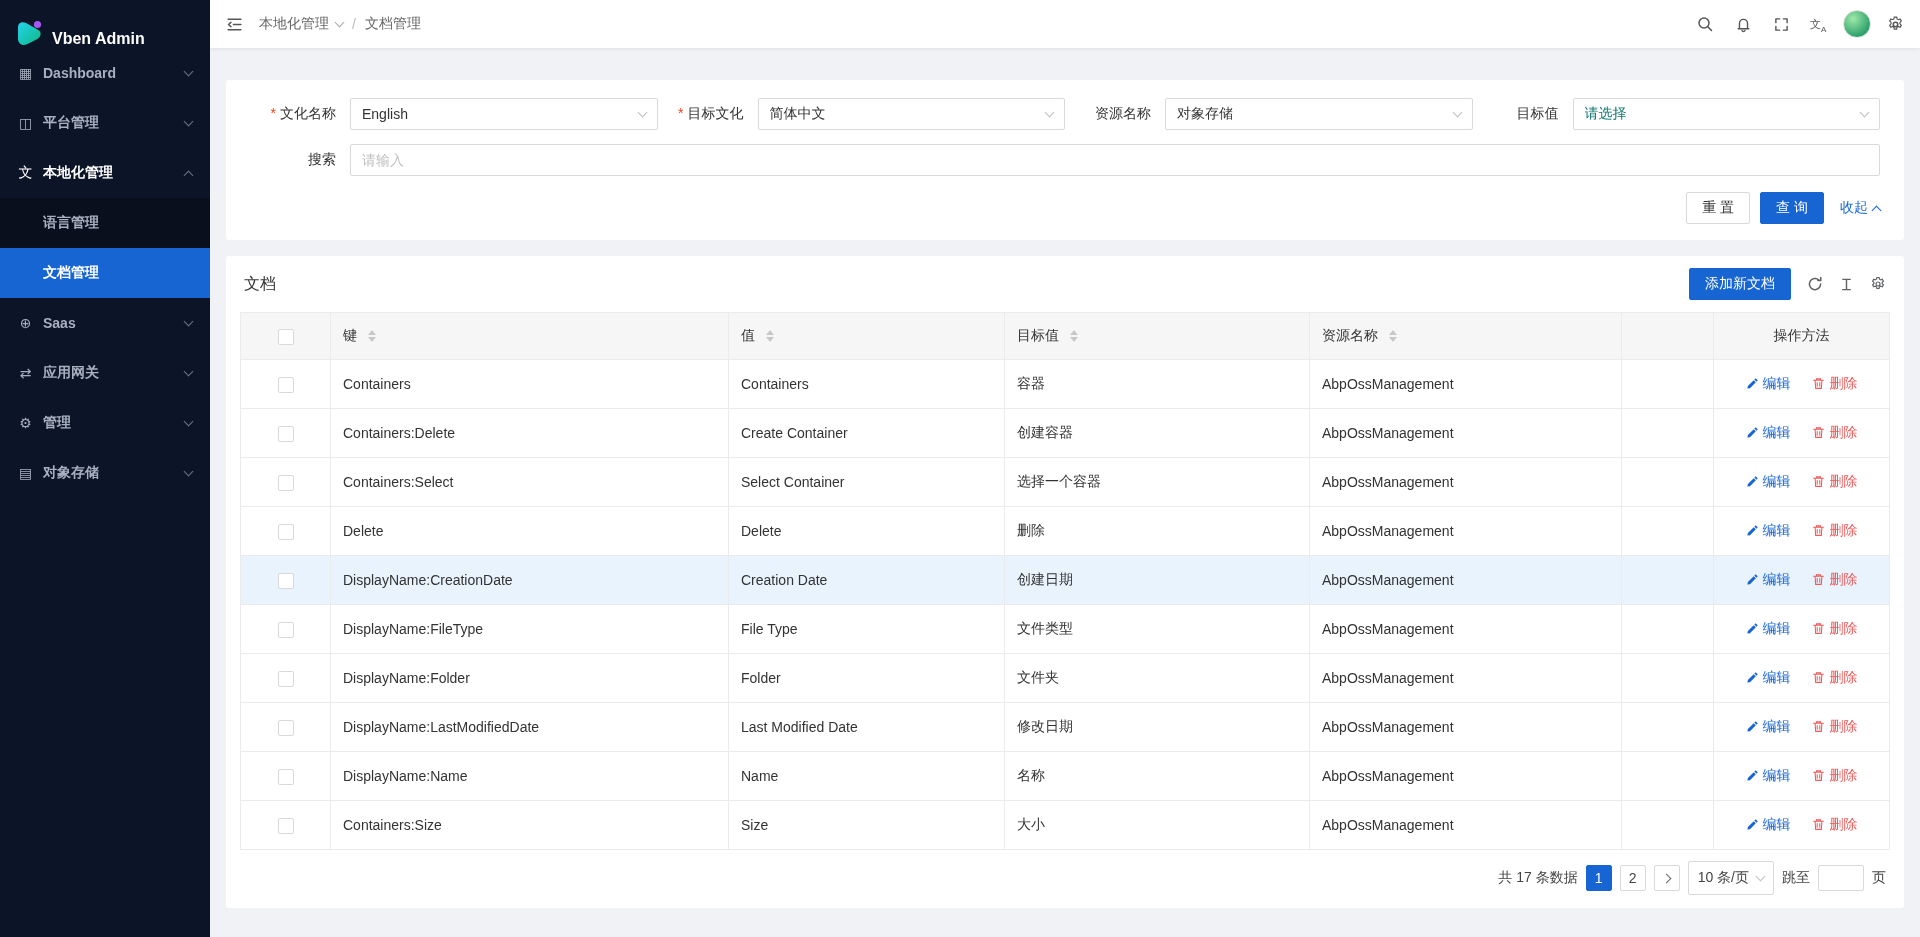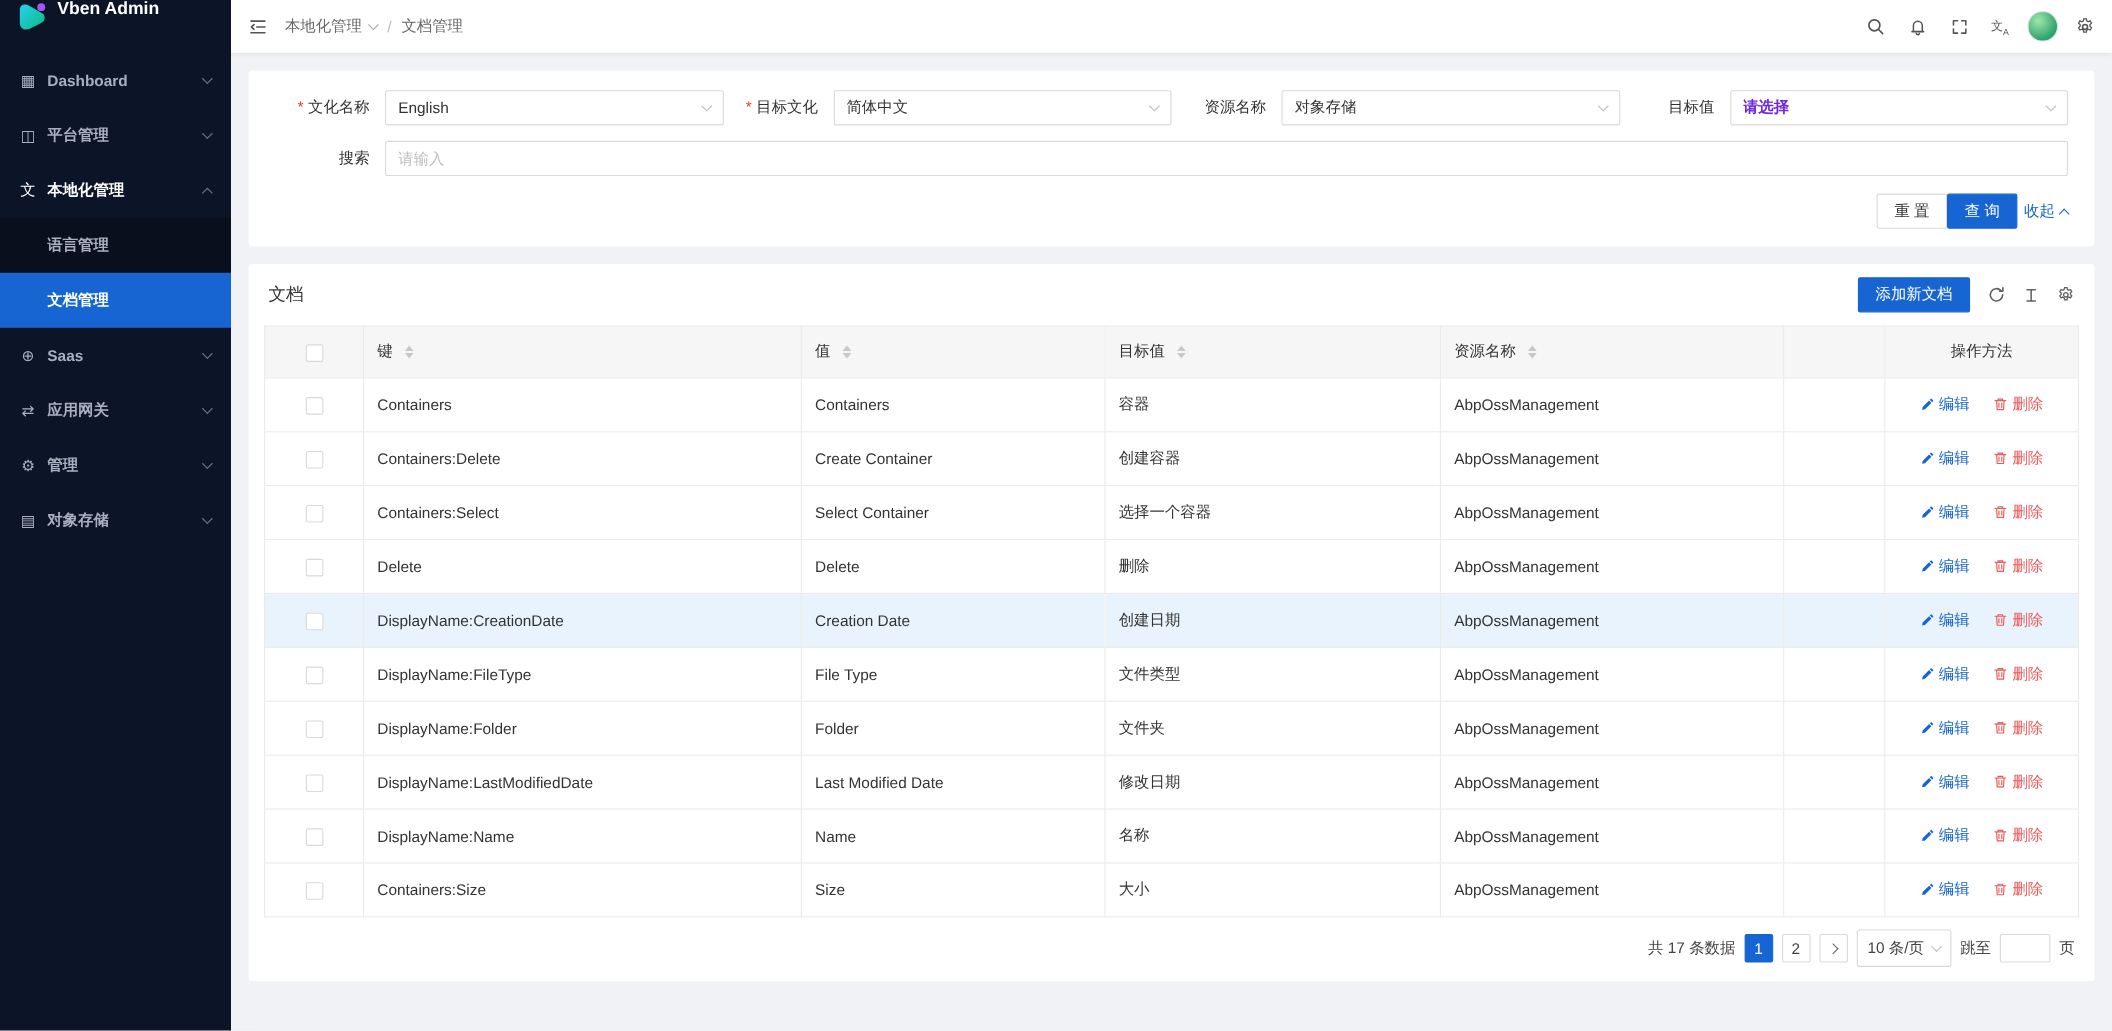--- a/index.html
+++ b/index.html
@@ -4,21 +4,21 @@
 <style>
   * { margin:0; padding:0; box-sizing:border-box; }
   html,body { width:1920px; height:937px; }
   body {
     font-family:"Liberation Sans","DejaVu Sans",sans-serif;
     font-size:14px; color:#333; background:#f0f2f5;
     display:flex; overflow:hidden;
   }
   
   .sidebar { width:210px; height:937px; background:#0c1428; color:#a8b0bf; flex-shrink:0; }
-  .logo { height:48px; display:flex; align-items:flex-start; gap:8px; padding-left:14px; cursor:pointer; }
+  .logo { height:48px; display:flex; align-items:flex-end; gap:8px; padding-left:14px; cursor:pointer; }
   .logo-text { color:#fff; font-size:16px; font-weight:bold; white-space:nowrap; }
   .menu-item { height:50px; display:flex; align-items:center; padding:0 18px 0 17px; cursor:pointer; font-size:14px; }
   .mi-icon { width:17px; margin-right:9px; text-align:center; font-size:14px; flex-shrink:0; }
   .mi-label { flex:1; white-space:nowrap; overflow:hidden;font-weight:bold; }
   .menu-item .chev, .submenu-item .chev { color:#6b7386; }
   .menu-item.open { color:#fff; }
   .submenu { background:#0a0f1e; }
   .submenu-item { height:50px; display:flex; align-items:center; padding-left:43px; cursor:pointer; font-size:14px; }
   .submenu-item.active { background:#1765d2; color:#fff; }
   
@@ -31,36 +31,36 @@
   .topbar { height:48px; background:#fff; display:flex; align-items:center; padding:0 6px 0 16px; flex-shrink:0; box-shadow:0 1px 4px rgba(0,21,41,.08); position:relative; z-index:2; }
   .fold-btn { color:#555; margin-right:16px; cursor:pointer; display:flex; }
   .breadcrumb { display:flex; align-items:center; gap:9px; color:#888; }
   .crumb { display:flex; align-items:center; gap:7px; cursor:pointer; color:#666; }
   .crumb-current { color:#666; }
   .crumb-sep { color:#bbb; }
   .topbar-right { margin-left:auto; display:flex; align-items:center; }
   .tb-icon { width:38px; height:48px; display:flex; align-items:center; justify-content:center; color:#555; cursor:pointer; }
   .avatar { width:28px; height:28px; border-radius:50%; background:radial-gradient(circle at 35% 30%, #9fe8ab, #2fa36b 70%); border:1px solid #e2e2e2; }
   
-  .content { flex:1; padding:16px; overflow:hidden; }
+  .content { flex:1; padding:16px; overflow:hidden;margin-top:16px; }
   .card { background:#fff; border-radius:3px; }
   .filter-card { padding:18px 24px 16px; margin-bottom:16px; }
   .filter-row { display:flex; }
   .filter-row + .filter-row { margin-top:14px; }
   .filter-item { flex:1; display:flex; align-items:center; min-width:0; }
   .filter-item.full { flex:none; width:100%; }
   .f-label { width:100px; text-align:right; padding-right:14px; flex-shrink:0; color:#333; white-space:nowrap; }
   .required::before { content:"*"; color:#ed3f14; margin-right:4px; }
   .select { flex:1; height:32px; border:1px solid #d9d9d9; border-radius:2px; display:flex; align-items:center; padding:0 11px; background:#fff; cursor:pointer; min-width:0; }
   .select .sel-text { flex:1; white-space:nowrap; overflow:hidden; }
-  .select .placeholder { color:#6d28d9;font-weight:bold; }
+  .select .placeholder { color:#0f766e; }
   .select .chev { color:#c0c0c0; flex-shrink:0; margin-left:8px; }
   .text-input { flex:1; height:32px; border:1px solid #d9d9d9; border-radius:2px; padding:0 11px; font-size:14px; font-family:inherit; color:#333; outline:none; background:#fff; }
   .text-input::placeholder { color:#bfbfbf; }
-  .filter-actions { display:flex; justify-content:flex-end; align-items:center; margin-top:16px; }
+  .filter-actions { display:flex; justify-content:flex-end; align-items:center; gap:10px; margin-top:16px; }
   .btn { height:32px; padding:0 15px; border-radius:2px; border:1px solid #d9d9d9; background:#fff; font-size:14px; cursor:pointer; font-family:inherit; color:#333; }
   .btn-primary { background:#1765d2; border-color:#1765d2; color:#fff; }
   .link-collapse { color:#1765d2; display:flex; align-items:center; gap:5px; cursor:pointer; margin-left:6px; }
   .link-collapse .chev { color:#1765d2; }
   
   .table-card { padding:0 14px 2px; }
   .table-head { height:56px; display:flex; align-items:center; padding:0 4px; }
   .table-title { font-size:16px; color:#333; font-weight:500; }
   .table-tools { margin-left:auto; display:flex; align-items:center; gap:16px; color:#606266; }
   .tool-icon { cursor:pointer; display:flex; align-items:center; }

